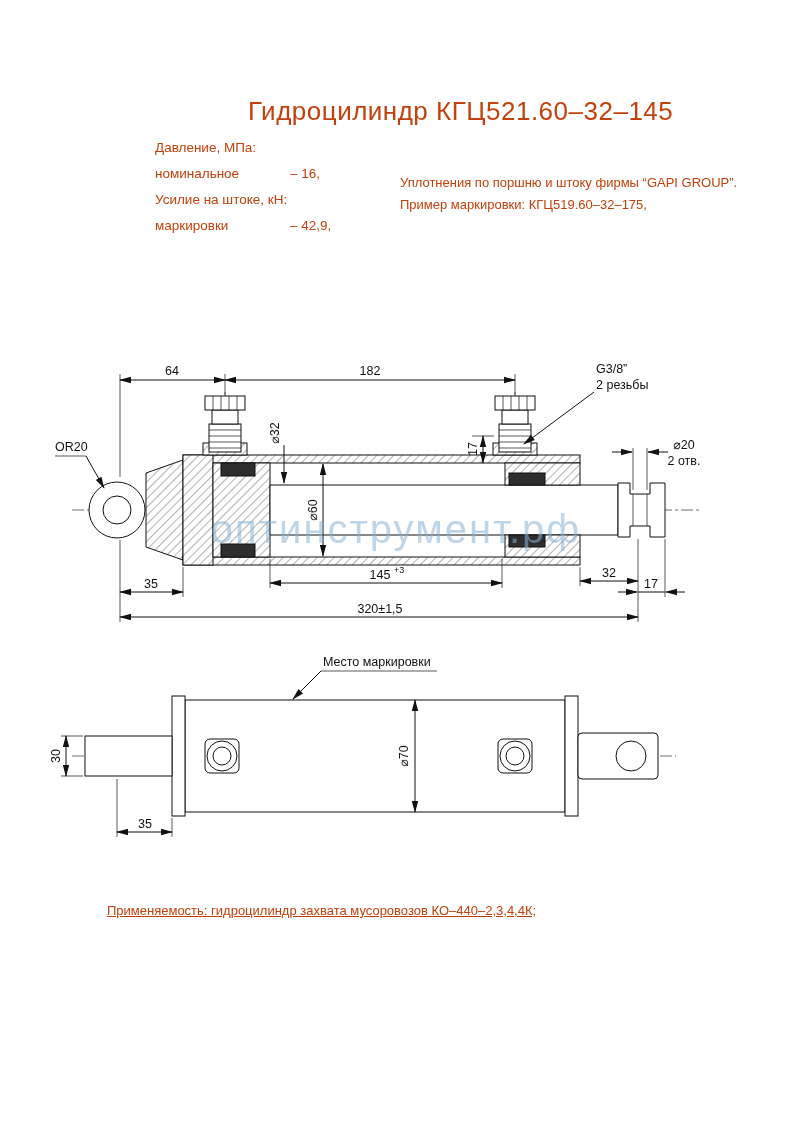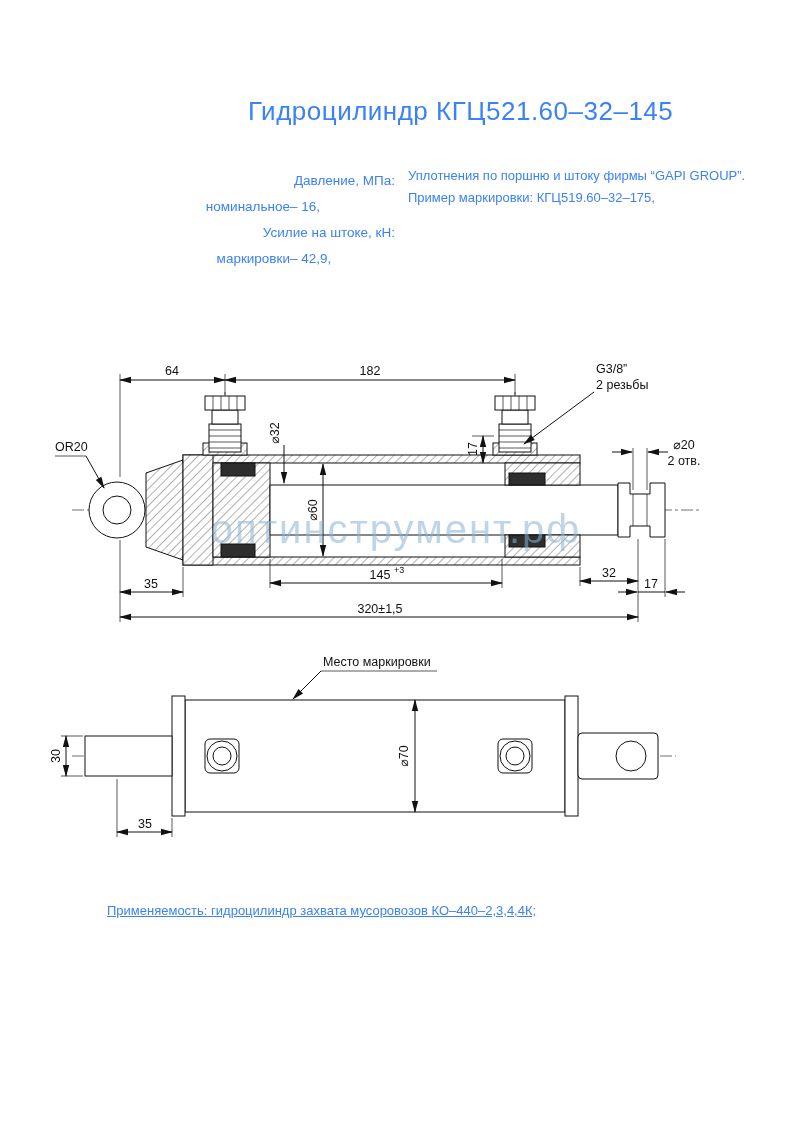--- a/index.html
+++ b/index.html
@@ -1,23 +1,23 @@
 <!DOCTYPE html>
 <html><head>
 <meta charset="utf-8">
 <style>
   html,body{margin:0;padding:0;background:#fff;}
   .page{position:relative;width:793px;height:1123px;background:#fff;overflow:hidden;
-        font-family:"Liberation Sans",sans-serif;color:#3b82f6;}
+        font-family:"Liberation Sans",sans-serif;color:#c2410c;}
   .abs{position:absolute;}
   .title{left:248px;top:96px;font-size:26px;letter-spacing:.5px;white-space:nowrap;}
-  .specs{left:155px;top:168px;font-size:13.5px;line-height:26px;width:240px;text-align:right;}
+  .specs{left:155px;top:135px;font-size:13.5px;line-height:26px;width:240px;}
   .spec-row{display:flex;}
   .spec-row .lab{width:135px;}
-  .notes{left:400px;top:165px;font-size:13px;line-height:22px;width:340px;margin-left:8px;}
+  .notes{left:400px;top:172px;font-size:13px;line-height:22px;width:340px;}
   .application{left:107px;top:903px;font-size:13px;text-decoration:underline;}
   svg{position:absolute;left:0;top:0;}
   .dt{font:12.5px "Liberation Sans",sans-serif;fill:#111;stroke:none;text-anchor:middle;}
   .dt.start{text-anchor:start;}
   .dts{font:9px "Liberation Sans",sans-serif;fill:#111;stroke:none;text-anchor:start;}
   .cl{stroke:#333;stroke-width:.7;stroke-dasharray:12 3 3 3;}
   .ext{stroke-width:.7;}
   .thin{stroke-width:.7;}
   .wm{font:40px "Liberation Sans",sans-serif;fill:#8ab2d4;opacity:.55;stroke:none;
       text-anchor:middle;letter-spacing:2px;}

